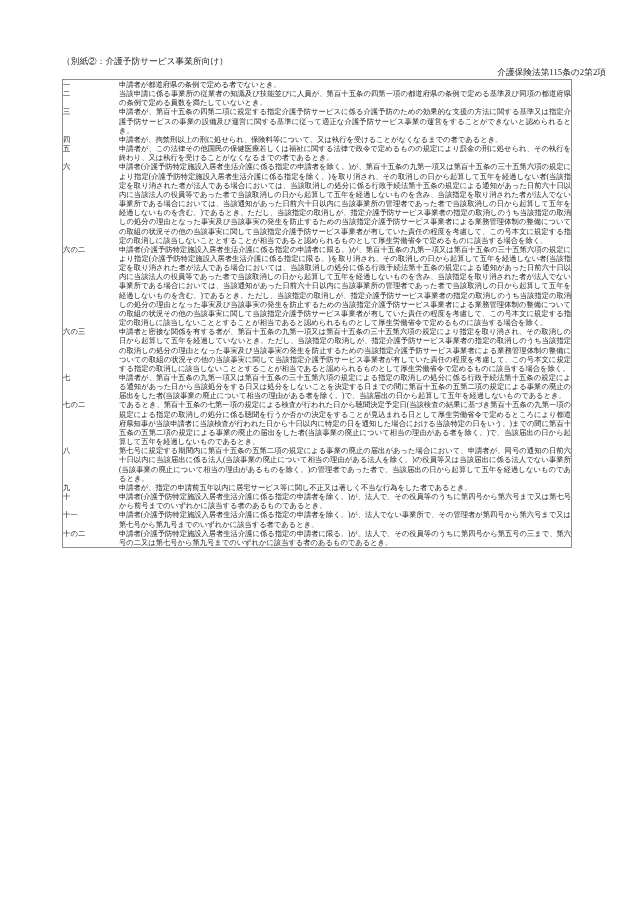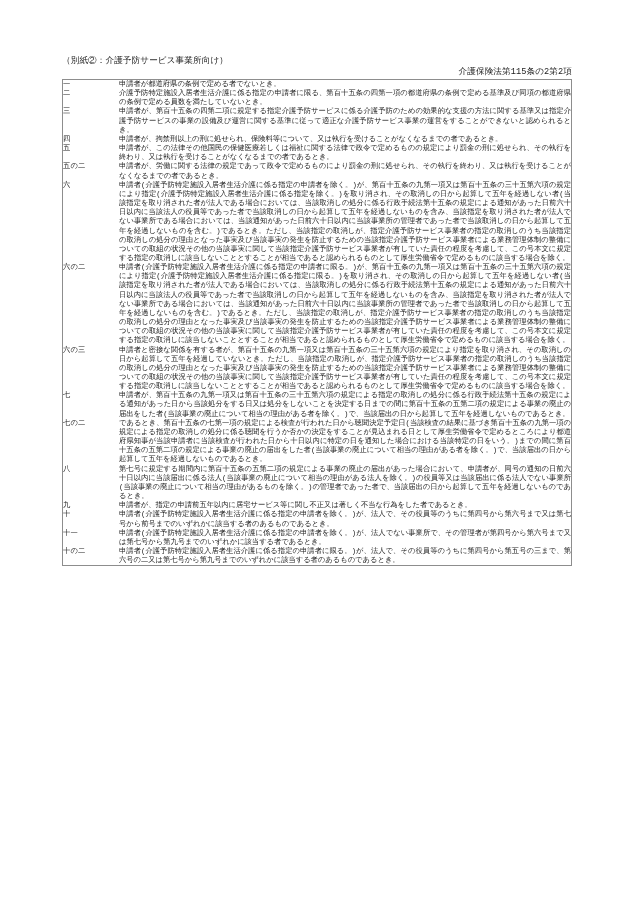--- a/index.html
+++ b/index.html
@@ -13,22 +13,21 @@
     height: 902px;
     font-family: "Liberation Serif", "DejaVu Serif", serif;
     color: #1a1a1a;
     -webkit-font-smoothing: antialiased;
   }
   .page {
     position: relative;
     width: 630px;
     height: 662px;
     box-sizing: border-box;
-    padding: 56px 58px 0 62px;
-    font-family: Liberation Mono, monospace;
+    padding: 56px 24px 0 62px;
   }
   .doc-title {
     font-size: 8.6px;
     line-height: 10.5px;
     letter-spacing: 0.1px;
     white-space: nowrap;
     margin: 0 0 0 0;
   }
   .doc-subtitle {
     font-size: 8.6px;
@@ -86,45 +85,39 @@
     <tbody>
         <tr class="provision-row">
           <td class="num-cell">一</td>
           <td class="text-cell">
             <span class="body">申請者が都道府県の条例で定める者でないとき。</span>
           </td>
         </tr>
         <tr class="provision-row">
           <td class="num-cell">二</td>
           <td class="text-cell">
-            <span class="body">介護予防特定施設入居者生活介護に係る指定の申請者に限る、第百十五条の四第一項の都道府県の条例で定める基準及び同項の都道府県の条例で定める員数を満たしていないとき。</span>
+            <span class="body">当該申請に係る事業所の従業者の知識及び技能並びに人員が、第百十五条の四第一項の都道府県の条例で定める基準及び同項の都道府県の条例で定める員数を満たしていないとき。</span>
           </td>
         </tr>
         <tr class="provision-row">
           <td class="num-cell">三</td>
           <td class="text-cell">
             <span class="body">申請者が、第百十五条の四第二項に規定する指定介護予防サービスに係る介護予防のための効果的な支援の方法に関する基準又は指定介護予防サービスの事業の設備及び運営に関する基準に従って適正な介護予防サービス事業の運営をすることができないと認められるとき。</span>
           </td>
         </tr>
         <tr class="provision-row">
           <td class="num-cell">四</td>
           <td class="text-cell">
             <span class="body">申請者が、拘禁刑以上の刑に処せられ、保険料等について、又は執行を受けることがなくなるまでの者であるとき。</span>
           </td>
         </tr>
         <tr class="provision-row">
           <td class="num-cell">五</td>
           <td class="text-cell">
             <span class="body">申請者が、この法律その他国民の保健医療若しくは福祉に関する法律で政令で定めるものの規定により罰金の刑に処せられ、その執行を終わり、又は執行を受けることがなくなるまでの者であるとき。</span>
-          </td>
-        </tr>
-        <tr class="provision-row">
-          <td class="num-cell">五の二</td>
-          <td class="text-cell">
-            <span class="body">申請者が、労働に関する法律の規定であって政令で定めるものにより罰金の刑に処せられ、その執行を終わり、又は執行を受けることがなくなるまでの者であるとき。</span>
           </td>
         </tr>
         <tr class="provision-row">
           <td class="num-cell">六</td>
           <td class="text-cell">
             <span class="body">申請者(介護予防特定施設入居者生活介護に係る指定の申請者を除く。)が、第百十五条の九第一項又は第百十五条の三十五第六項の規定により指定(介護予防特定施設入居者生活介護に係る指定を除く。)を取り消され、その取消しの日から起算して五年を経過しない者(当該指定を取り消された者が法人である場合においては、当該取消しの処分に係る行政手続法第十五条の規定による通知があった日前六十日以内に当該法人の役員等であった者で当該取消しの日から起算して五年を経過しないものを含み、当該指定を取り消された者が法人でない事業所である場合においては、当該通知があった日前六十日以内に当該事業所の管理者であった者で当該取消しの日から起算して五年を経過しないものを含む。)であるとき。ただし、当該指定の取消しが、指定介護予防サービス事業者の指定の取消しのうち当該指定の取消しの処分の理由となった事実及び当該事実の発生を防止するための当該指定介護予防サービス事業者による業務管理体制の整備についての取組の状況その他の当該事実に関して当該指定介護予防サービス事業者が有していた責任の程度を考慮して、この号本文に規定する指定の取消しに該当しないこととすることが相当であると認められるものとして厚生労働省令で定めるものに該当する場合を除く。</span>
           </td>
         </tr>
         <tr class="provision-row">
           <td class="num-cell">六の二</td>

